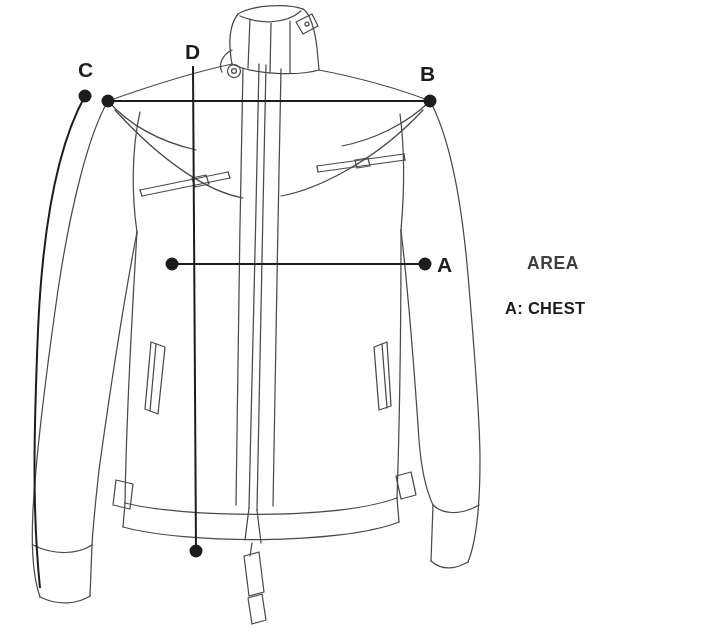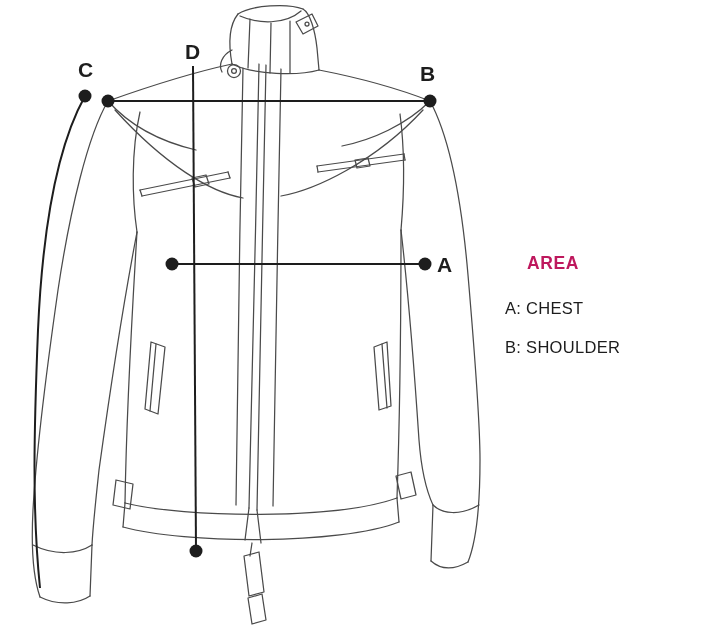--- a/index.html
+++ b/index.html
@@ -36,25 +36,25 @@
     position: absolute;
     left: 505px;
     top: 253px;
     color: #1c1c1c;
   }
   .legend-title {
     font-size: 17.5px;
     font-weight: 700;
     letter-spacing: 0.6px;
     margin: 0 0 25px 22px;
-    color: #be185d;
+    color: #404040;
   }
   .legend-item {
     font-size: 16.5px;
-    font-weight: 400;
+    font-weight: 700;
     letter-spacing: 0.3px;
     margin: 0 0 20px 0;
     white-space: nowrap;
   }
 </style>
 </head>
 <body>
 
 <div class="stage">
 
@@ -158,16 +158,15 @@
   </svg>
 
   <div class="marker-label marker-a">A</div>
   <div class="marker-label marker-b">B</div>
   <div class="marker-label marker-c">C</div>
   <div class="marker-label marker-d">D</div>
 
   <div class="legend">
     <div class="legend-title">AREA</div>
     <div class="legend-item">A: CHEST</div>
-    <div class="legend-item">B: SHOULDER</div>
   </div>
 
 </div>
 
 </body></html>

